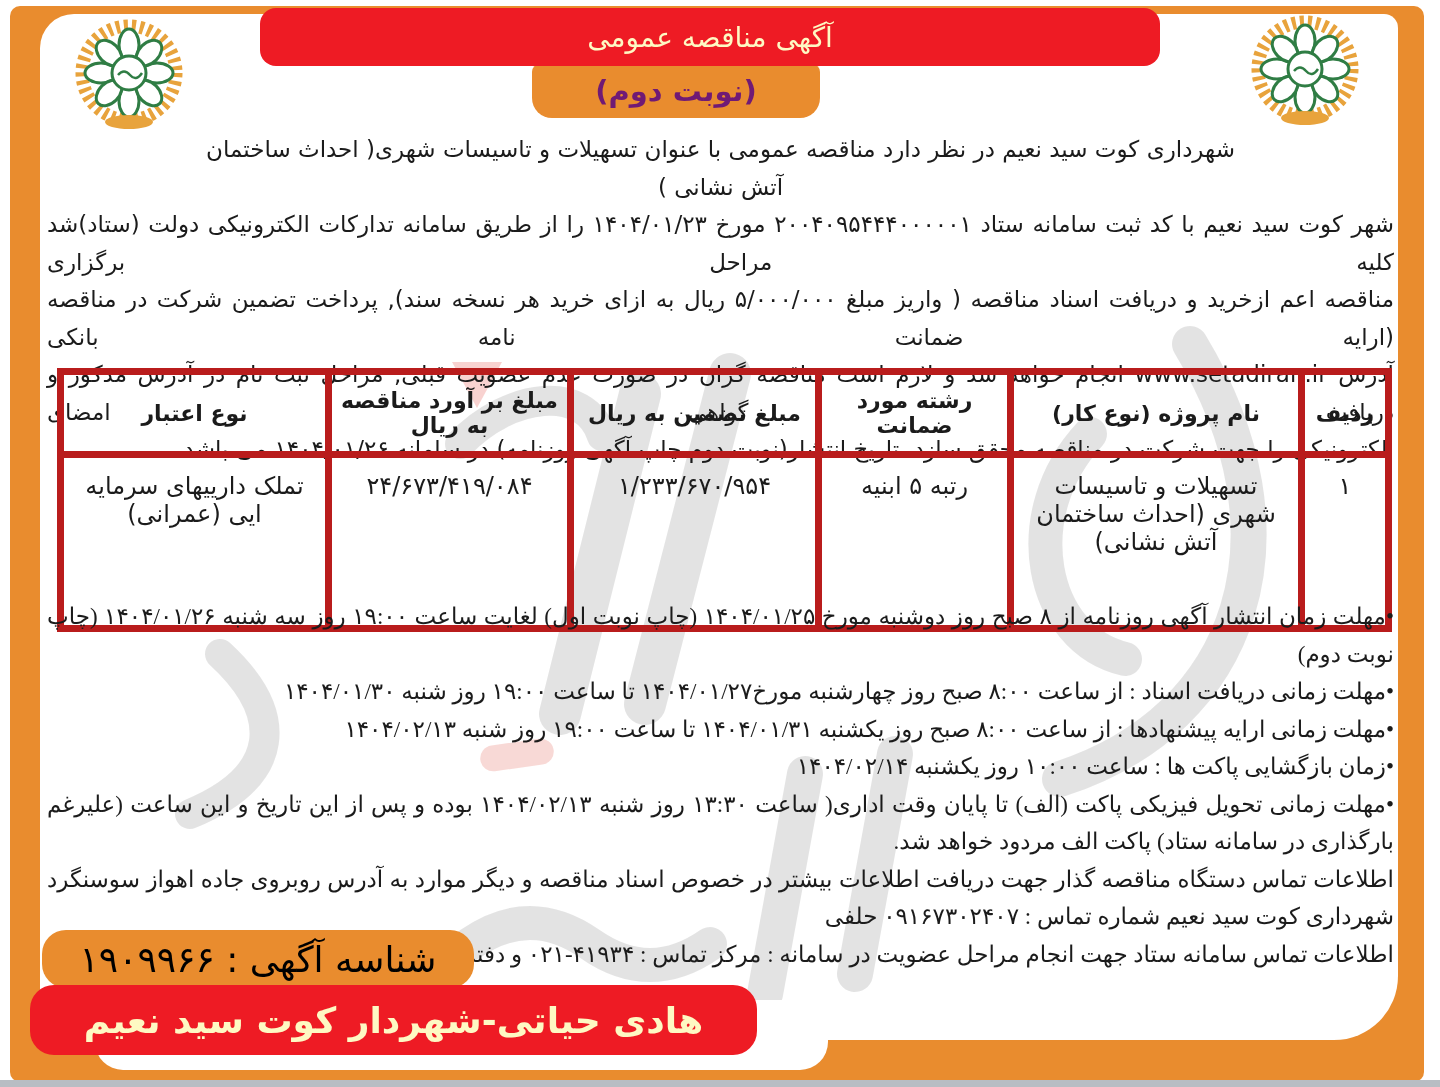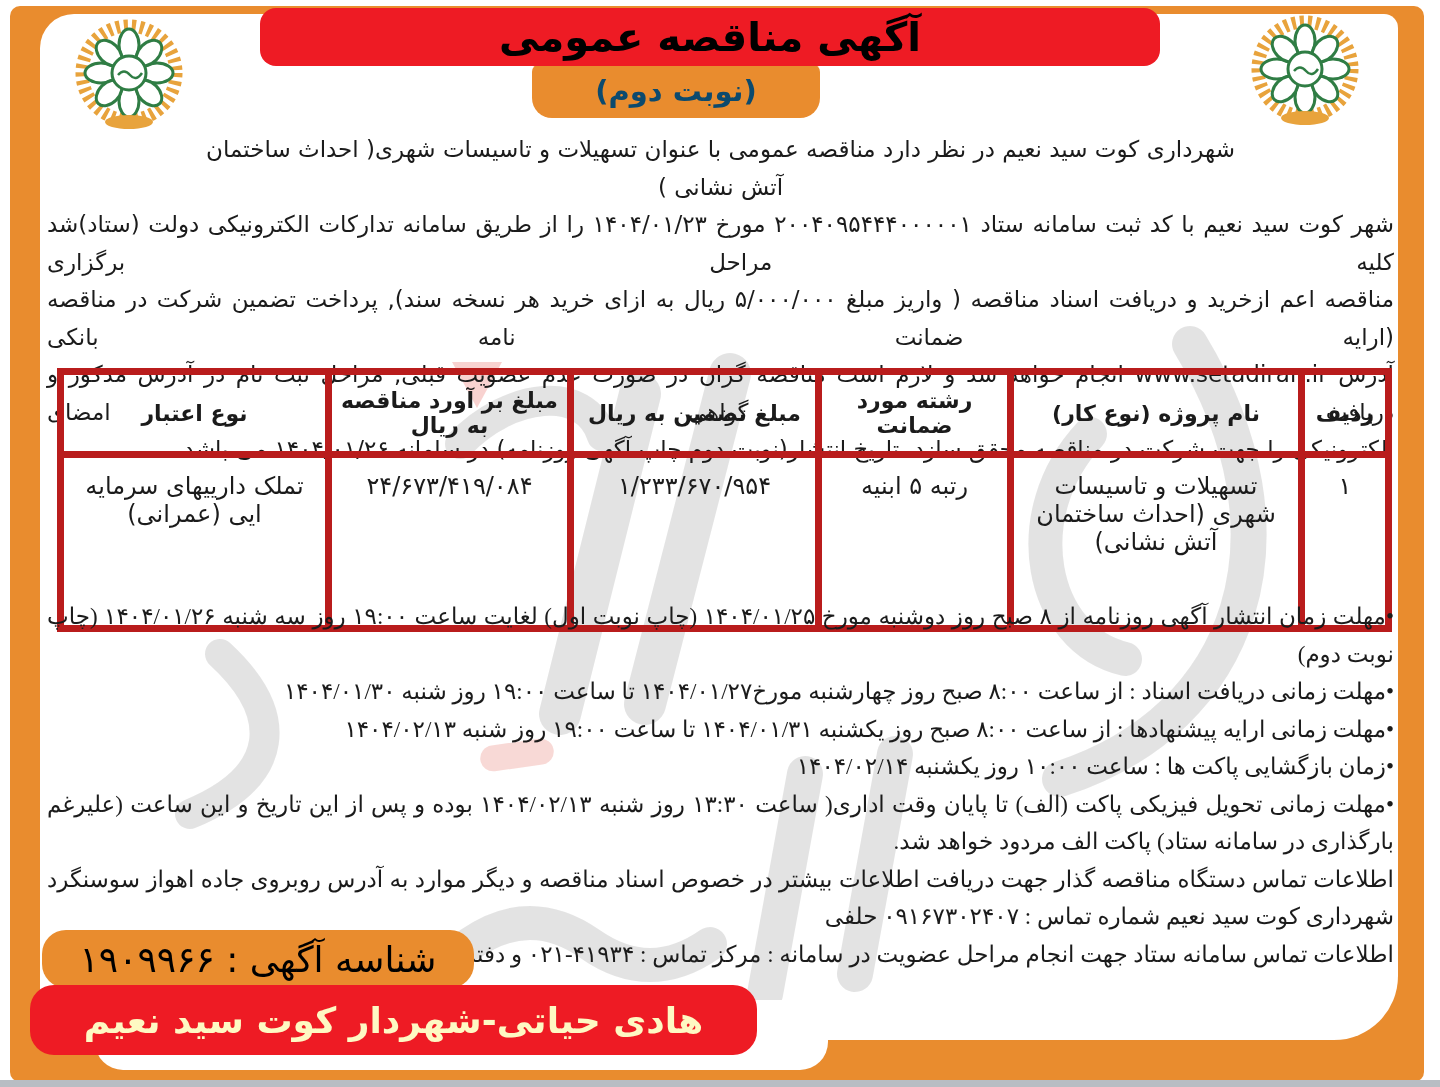--- a/index.html
+++ b/index.html
@@ -15,25 +15,25 @@
   .watermark { position:absolute; left:40px; top:14px; width:1358px; height:1026px;
     opacity:.5; pointer-events:none; z-index:1; }
 
   .logo { position:absolute; z-index:3; }
   .logo.left  { left:64px;  top:18px; }
   .logo.right { left:1240px; top:14px; }
 
   .header-banner { position:absolute; left:260px; top:8px; width:900px; height:58px;
     background:#EE1B24; border-radius:16px; display:flex; align-items:center;
     justify-content:center; z-index:4; }
-  .header-banner .t { color:#000000; font-weight:bold; font-size:40px; }
+  .header-banner .t { color:#fef9c3; font-weight:normal; font-size:28px; }
   .round-badge { position:absolute; left:532px; top:64px; width:288px; height:54px;
     background:#E98C2E; border-radius:8px 8px 20px 20px; display:flex;
     align-items:center; justify-content:center; z-index:3; }
-  .round-badge .t { font-weight:bold; font-size:29px; color:#0c4a6e; }
+  .round-badge .t { font-weight:bold; font-size:29px; color:#701a75; }
 
   .intro { position:absolute; left:47px; top:131px; width:1347px; font-size:23px;
     line-height:37.5px; z-index:2; }
   .intro .line { text-align:justify; text-align-last:justify; }
   .intro .line.first { text-align:center; text-align-last:center; padding:0 158px; }
   .intro .line.last  { text-align:right; text-align-last:right; }
 
   .tender-table { position:absolute; left:57px; top:368px; width:1328px;
     border-collapse:collapse; table-layout:fixed; z-index:2; }
   .tender-table th, .tender-table td { border:7px solid #b91c1c; }

